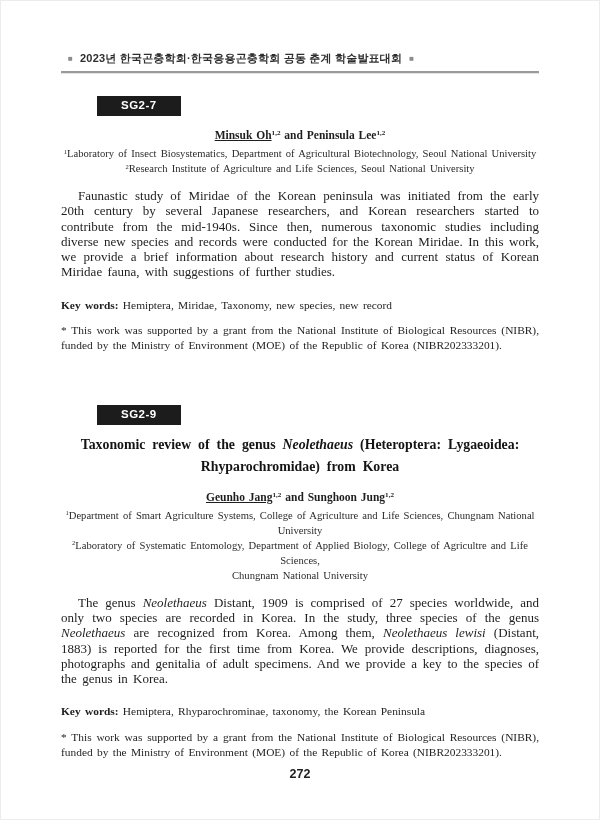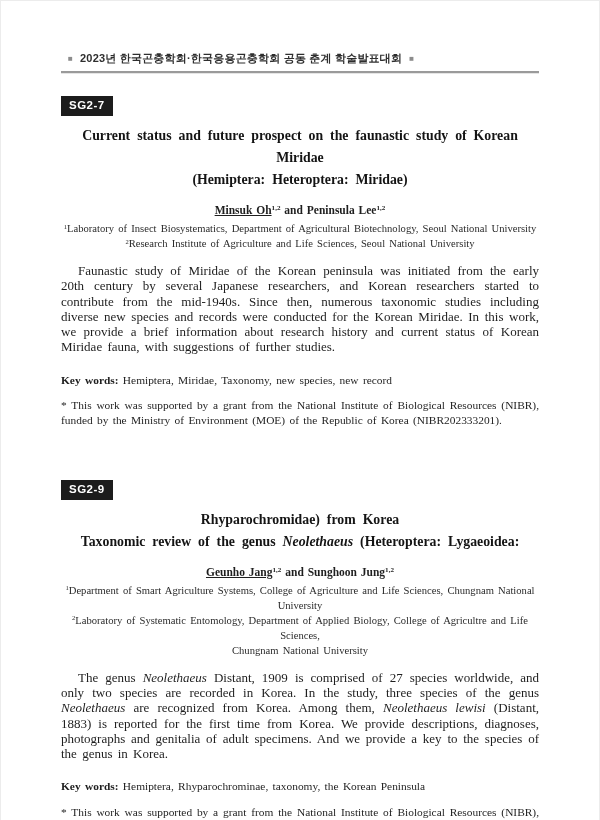--- a/index.html
+++ b/index.html
@@ -42,22 +42,23 @@
   .badge-row { margin-top: 22px; }
   .sec2 .badge-row { margin-top: 50px; }
   .badge {
     display: inline-block;
     background: #1c1c1c;
     color: #ffffff;
     font-family: "Liberation Sans", "DejaVu Sans", sans-serif;
     font-weight: 700;
     font-size: 11.5px;
     line-height: 15px;
-    padding: 2px 8px 3px;
+    padding: 2px 24px 3px;
     letter-spacing: 0.5px;
+    margin-left: 36px;
   }
 
   .title {
     margin: 9px 0 0;
     font-size: 13.8px;
     font-weight: 700;
     text-align: center;
     line-height: 22px;
     word-spacing: 3.5px;
     color: #141414;
@@ -126,41 +127,37 @@
 
   <div class="header-row">
     <span class="marker">■</span><span>2023년 한국곤충학회·한국응용곤충학회 공동 춘계 학술발표대회</span><span class="marker">■</span>
   </div>
   <div class="header-rule"></div>
 
   <section class="abstract sec1">
     <div class="badge-row">
       <span class="badge">SG2-7</span>
     </div>
-    <h1 class="title">
-      <span class="tline"><span>Current status and future prospect on the faunastic study of Korean Miridae</span></span>
-      <span class="tline"><span>(Hemiptera: Heteroptera: Miridae)</span></span>
-    </h1>
     <p class="authors"><span class="rt-b rt-u">Minsuk Oh</span><span class="rt-b rt-sup">1,2</span><span class="rt-b"> and Peninsula Lee</span><span class="rt-b rt-sup">1,2</span></p>
     <div class="affils">
       <p class="affil"><span class="rt-sup">1</span><span>Laboratory of Insect Biosystematics, Department of Agricultural Biotechnology, Seoul National University</span></p>
       <p class="affil"><span class="rt-sup">2</span><span>Research Institute of Agriculture and Life Sciences, Seoul National University</span></p>
     </div>
     <p class="body-par"><span>Faunastic study of Miridae of the Korean peninsula was initiated from the early 20th century by several Japanese researchers, and Korean researchers started to contribute from the mid-1940s. Since then, numerous taxonomic studies including diverse new species and records were conducted for the Korean Miridae. In this work, we provide a brief information about research history and current status of Korean Miridae fauna, with suggestions of further studies.</span></p>
     <p class="keywords"><span class="kw-label">Key words:</span><span> Hemiptera, Miridae, Taxonomy, new species, new record</span></p>
     <p class="ack">* This work was supported by a grant from the National Institute of Biological Resources (NIBR), funded by the Ministry of Environment (MOE) of the Republic of Korea (NIBR202333201).</p>
   </section>
 
   <section class="abstract sec2">
     <div class="badge-row">
       <span class="badge">SG2-9</span>
     </div>
     <h1 class="title">
+      <span class="tline"><span>Taxonomic review of the genus </span><span class="rt-i">Neolethaeus</span><span> (Heteroptera: Lygaeoidea:</span></span>
       <span class="tline"><span>Rhyparochromidae) from Korea</span></span>
-      <span class="tline"><span>Taxonomic review of the genus </span><span class="rt-i">Neolethaeus</span><span> (Heteroptera: Lygaeoidea:</span></span>
     </h1>
     <p class="authors"><span class="rt-b rt-u">Geunho Jang</span><span class="rt-b rt-sup">1,2</span><span class="rt-b"> and Sunghoon Jung</span><span class="rt-b rt-sup">1,2</span></p>
     <div class="affils">
       <p class="affil"><span class="rt-sup">1</span><span>Department of Smart Agriculture Systems, College of Agriculture and Life Sciences, Chungnam National University</span></p>
       <p class="affil"><span class="rt-sup">2</span><span>Laboratory of Systematic Entomology, Department of Applied Biology, College of Agricultre and Life Sciences,</span></p>
       <p class="affil"><span>Chungnam National University</span></p>
     </div>
     <p class="body-par"><span>The genus </span><span class="rt-i">Neolethaeus</span><span> Distant, 1909 is comprised of 27 species worldwide, and only two species are recorded in Korea. In the study, three species of the genus </span><span class="rt-i">Neolethaeus</span><span> are recognized from Korea. Among them, </span><span class="rt-i">Neolethaeus lewisi</span><span> (Distant, 1883) is reported for the first time from Korea. We provide descriptions, diagnoses, photographs and genitalia of adult specimens. And we provide a key to the species of the genus in Korea.</span></p>
     <p class="keywords"><span class="kw-label">Key words:</span><span> Hemiptera, Rhyparochrominae, taxonomy, the Korean Peninsula</span></p>
     <p class="ack">* This work was supported by a grant from the National Institute of Biological Resources (NIBR), funded by the Ministry of Environment (MOE) of the Republic of Korea (NIBR202333201).</p>

